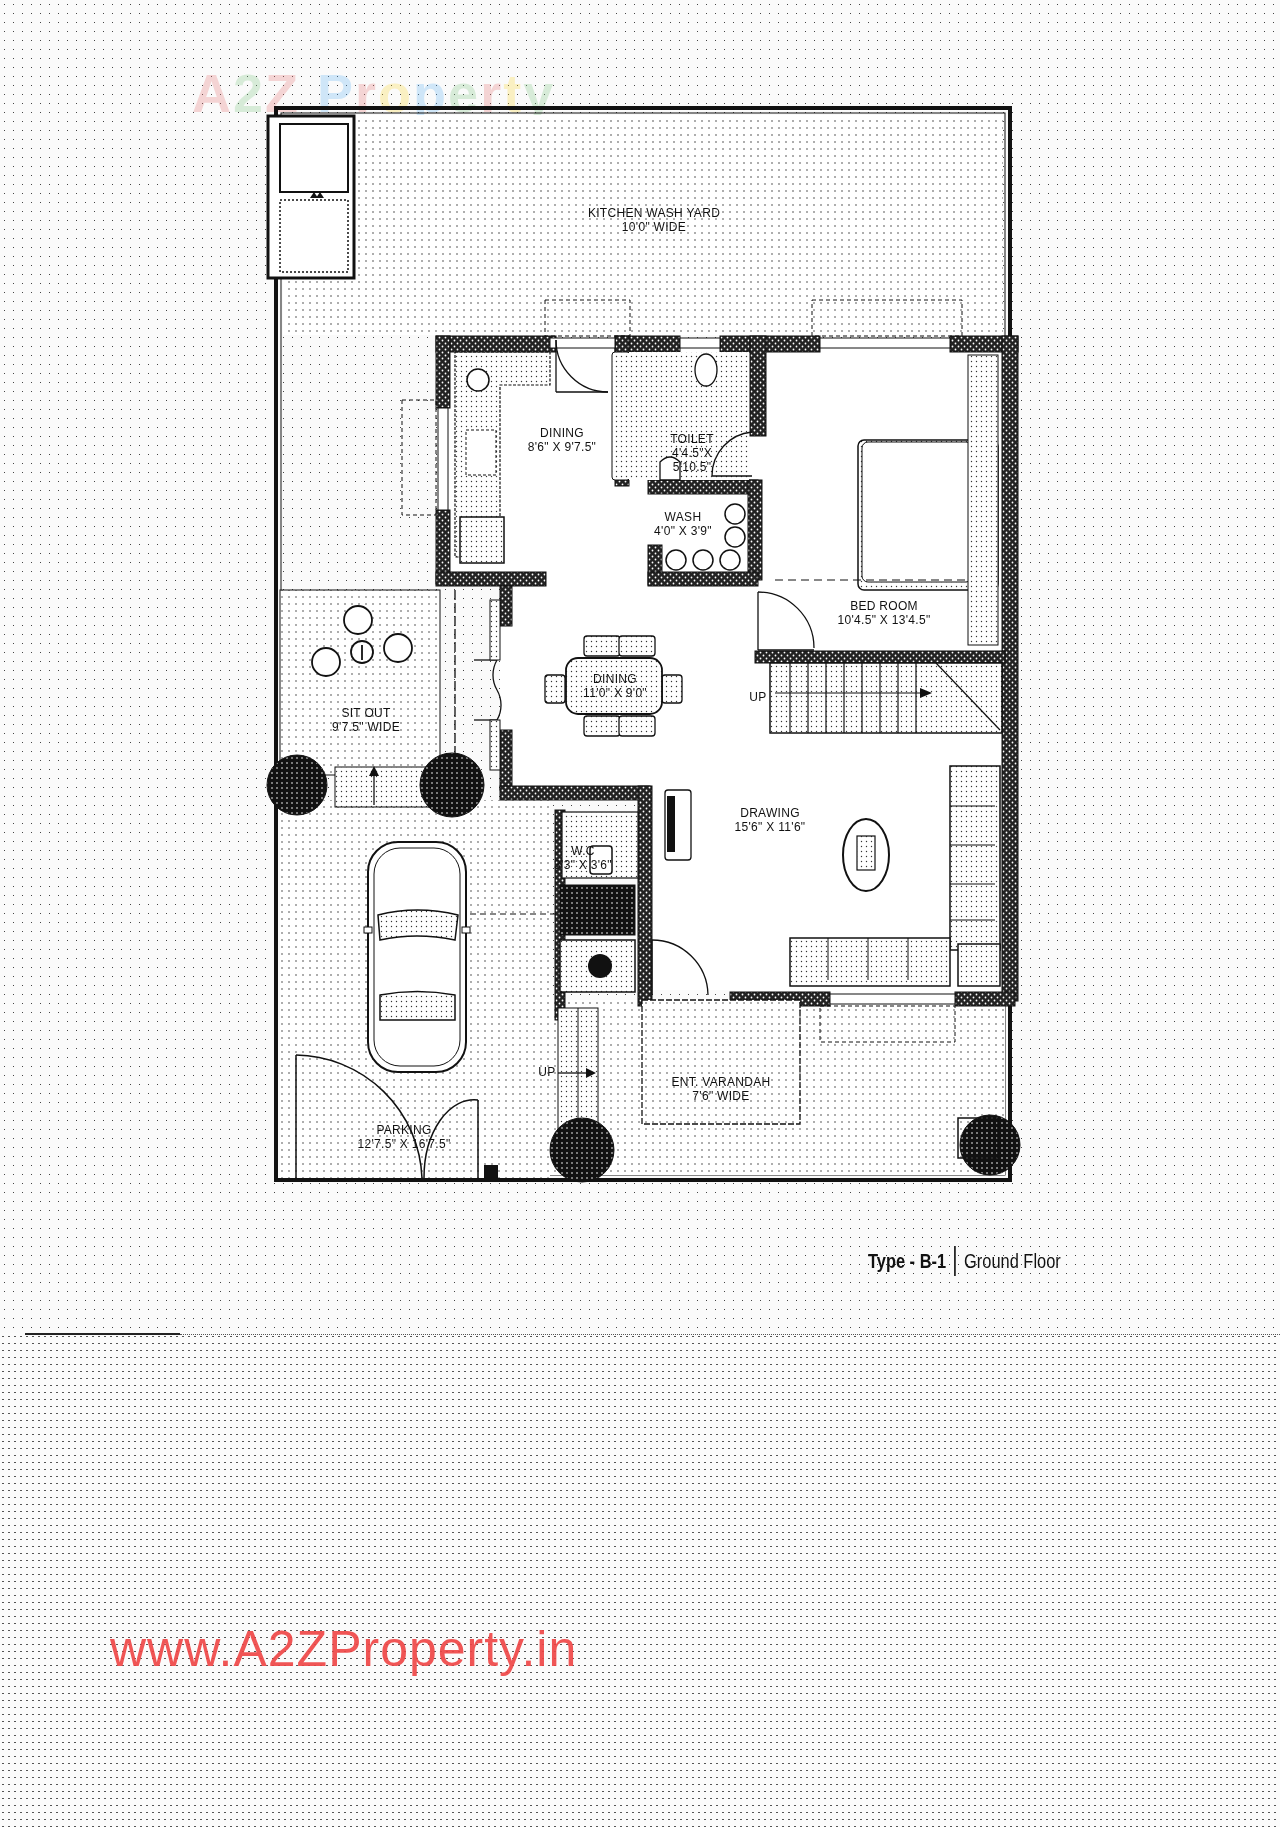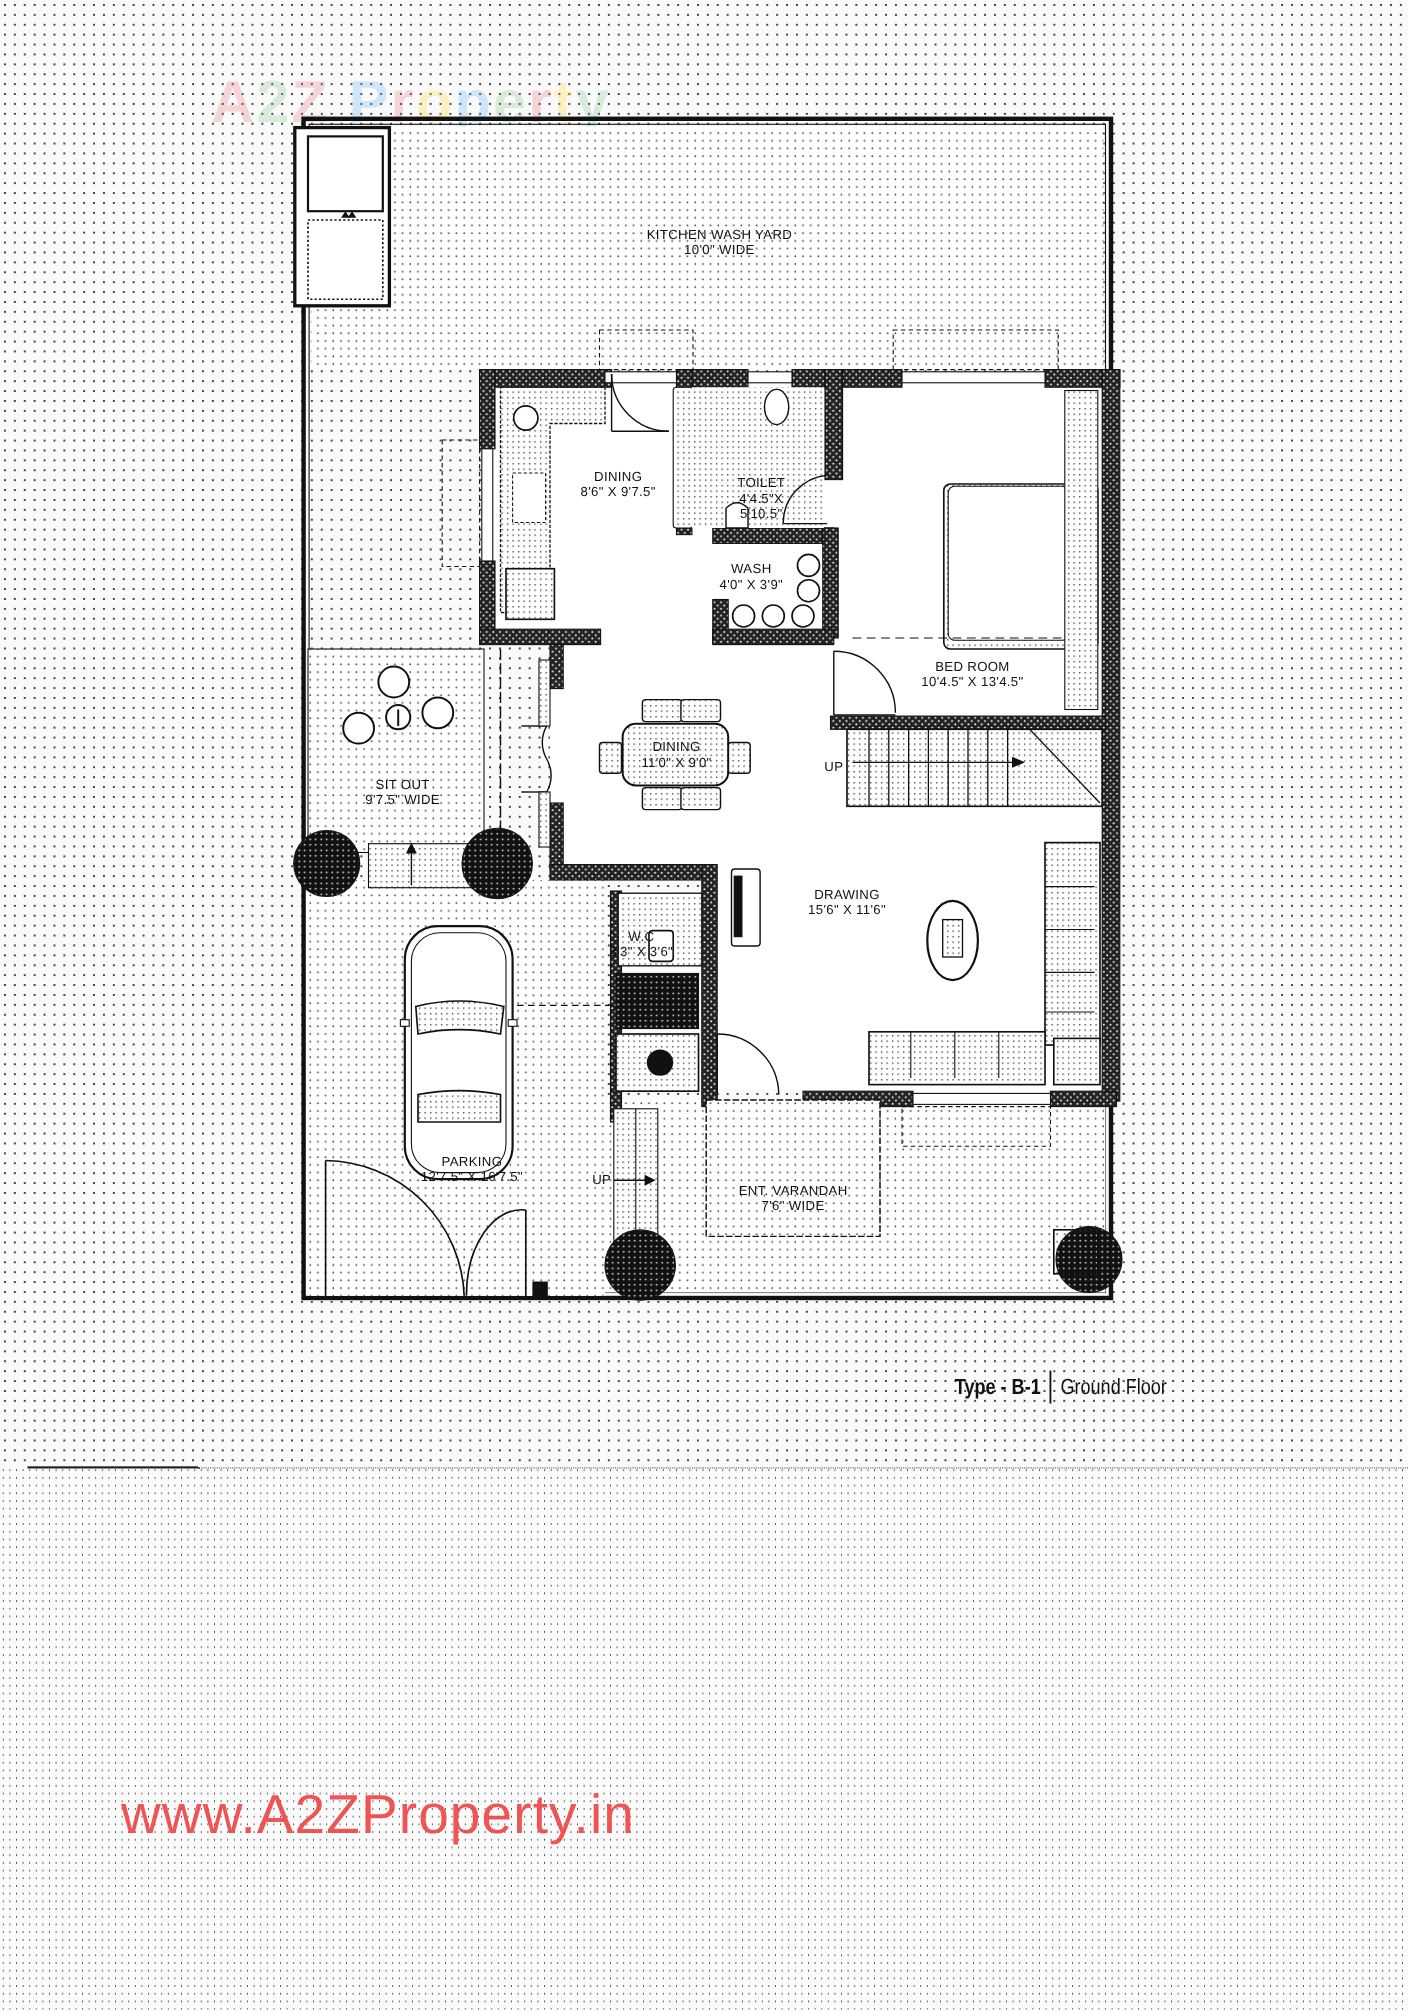--- a/index.html
+++ b/index.html
@@ -343,21 +343,21 @@
   <div>9'7.5" WIDE</div>
 </div>
 <div class="label" style="left:583px; top:844px;">
   <div>W.C</div>
   <div>3'3" X 3'6"</div>
 </div>
 <div class="label" style="left:770px; top:806px;">
   <div>DRAWING</div>
   <div>15'6" X 11'6"</div>
 </div>
-<div class="label" style="left:404px; top:1049px;margin-left:25px;">
+<div class="label" style="left:404px; top:1123px;">
   <div>PARKING</div>
   <div>12'7.5" X 16'7.5"</div>
 </div>
 <div class="label" style="left:721px; top:1075px;">
   <div>ENT. VARANDAH</div>
   <div>7'6" WIDE</div>
 </div>
 <div class="label" style="left:758px; top:690px;">UP</div>
 <div class="label" style="left:547px; top:1065px;">UP</div>
 

